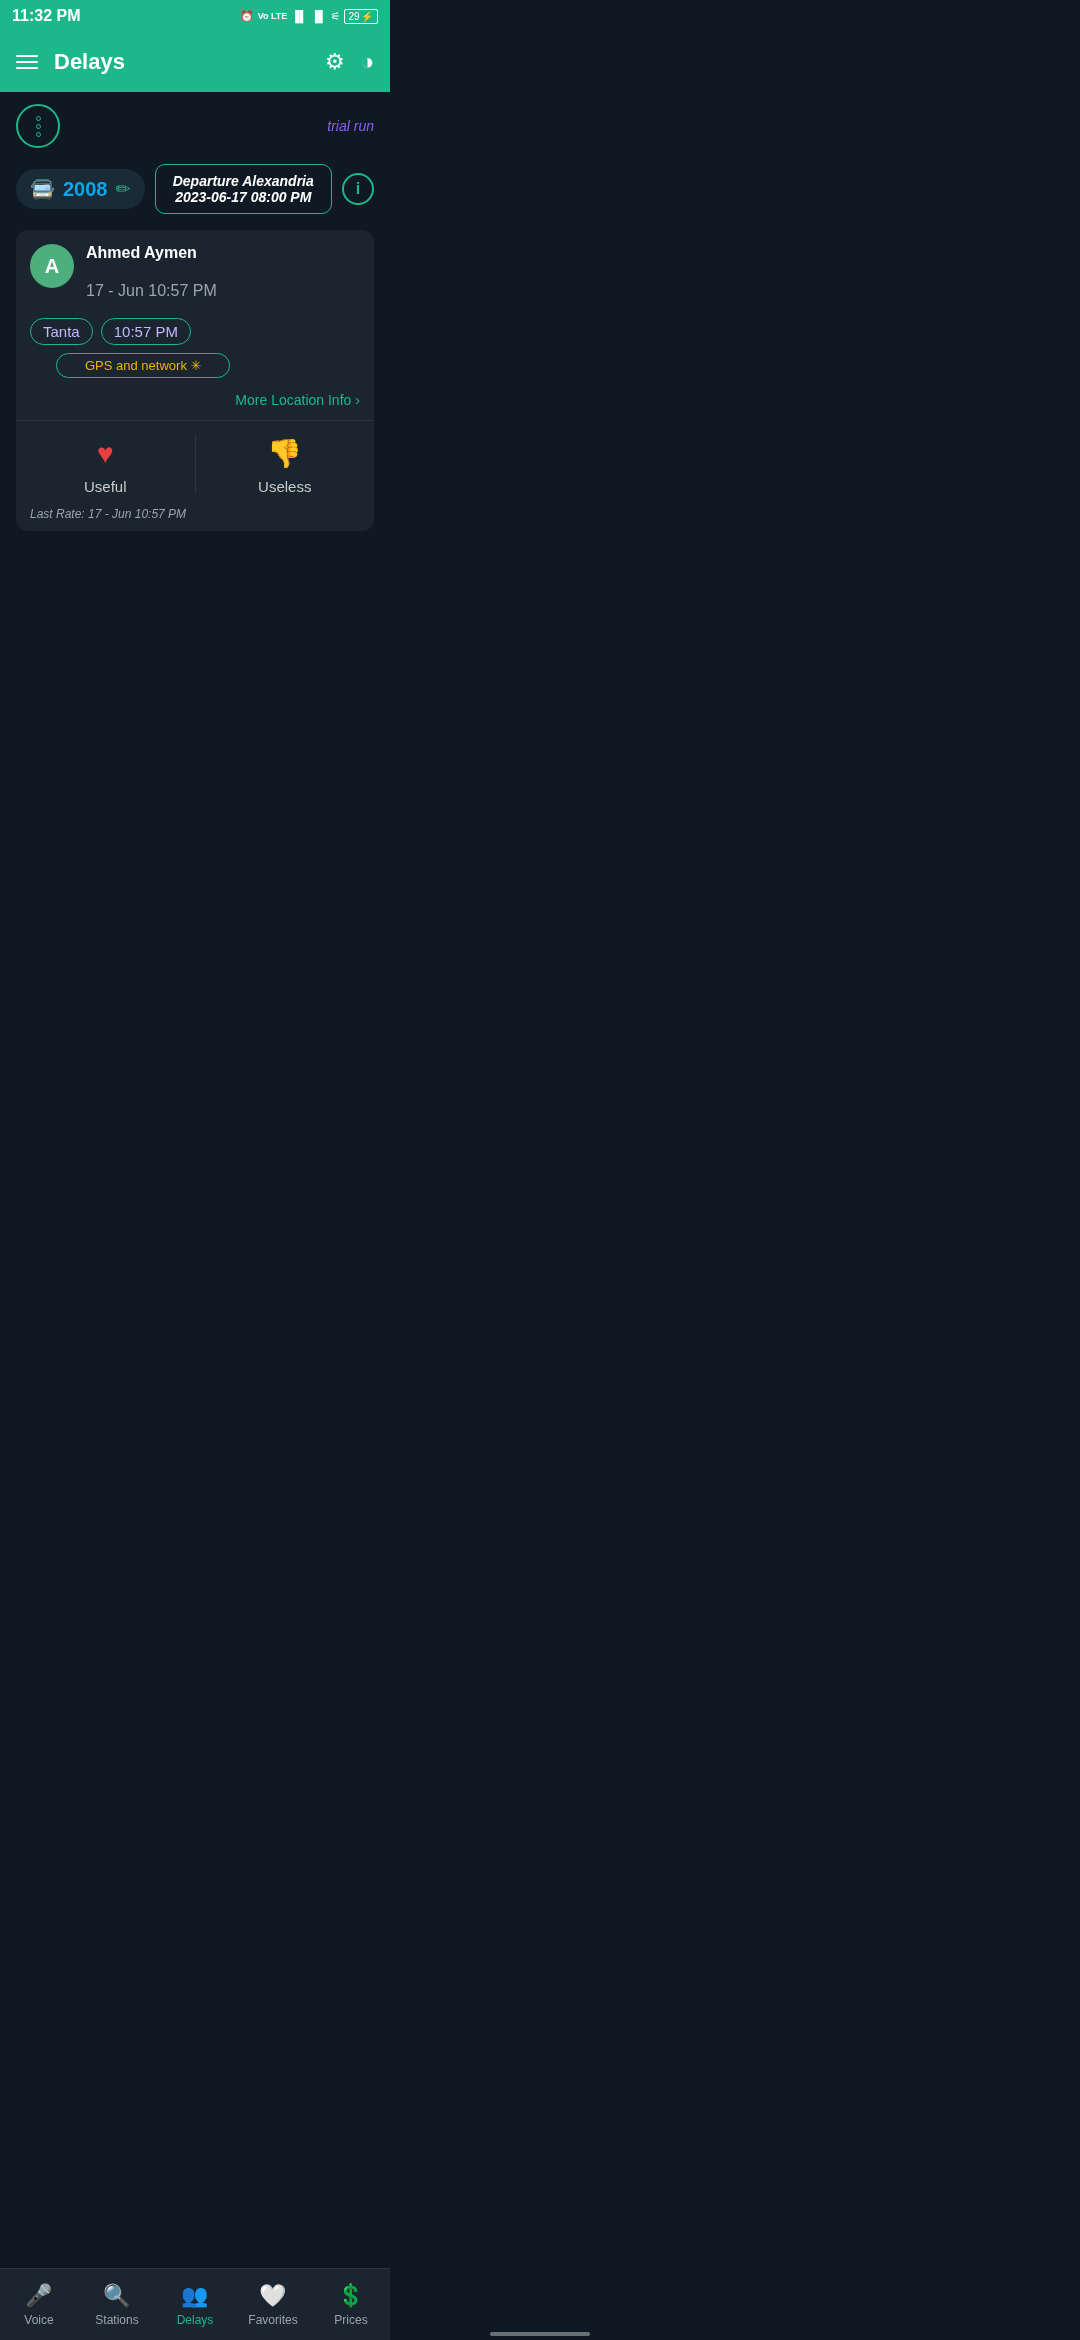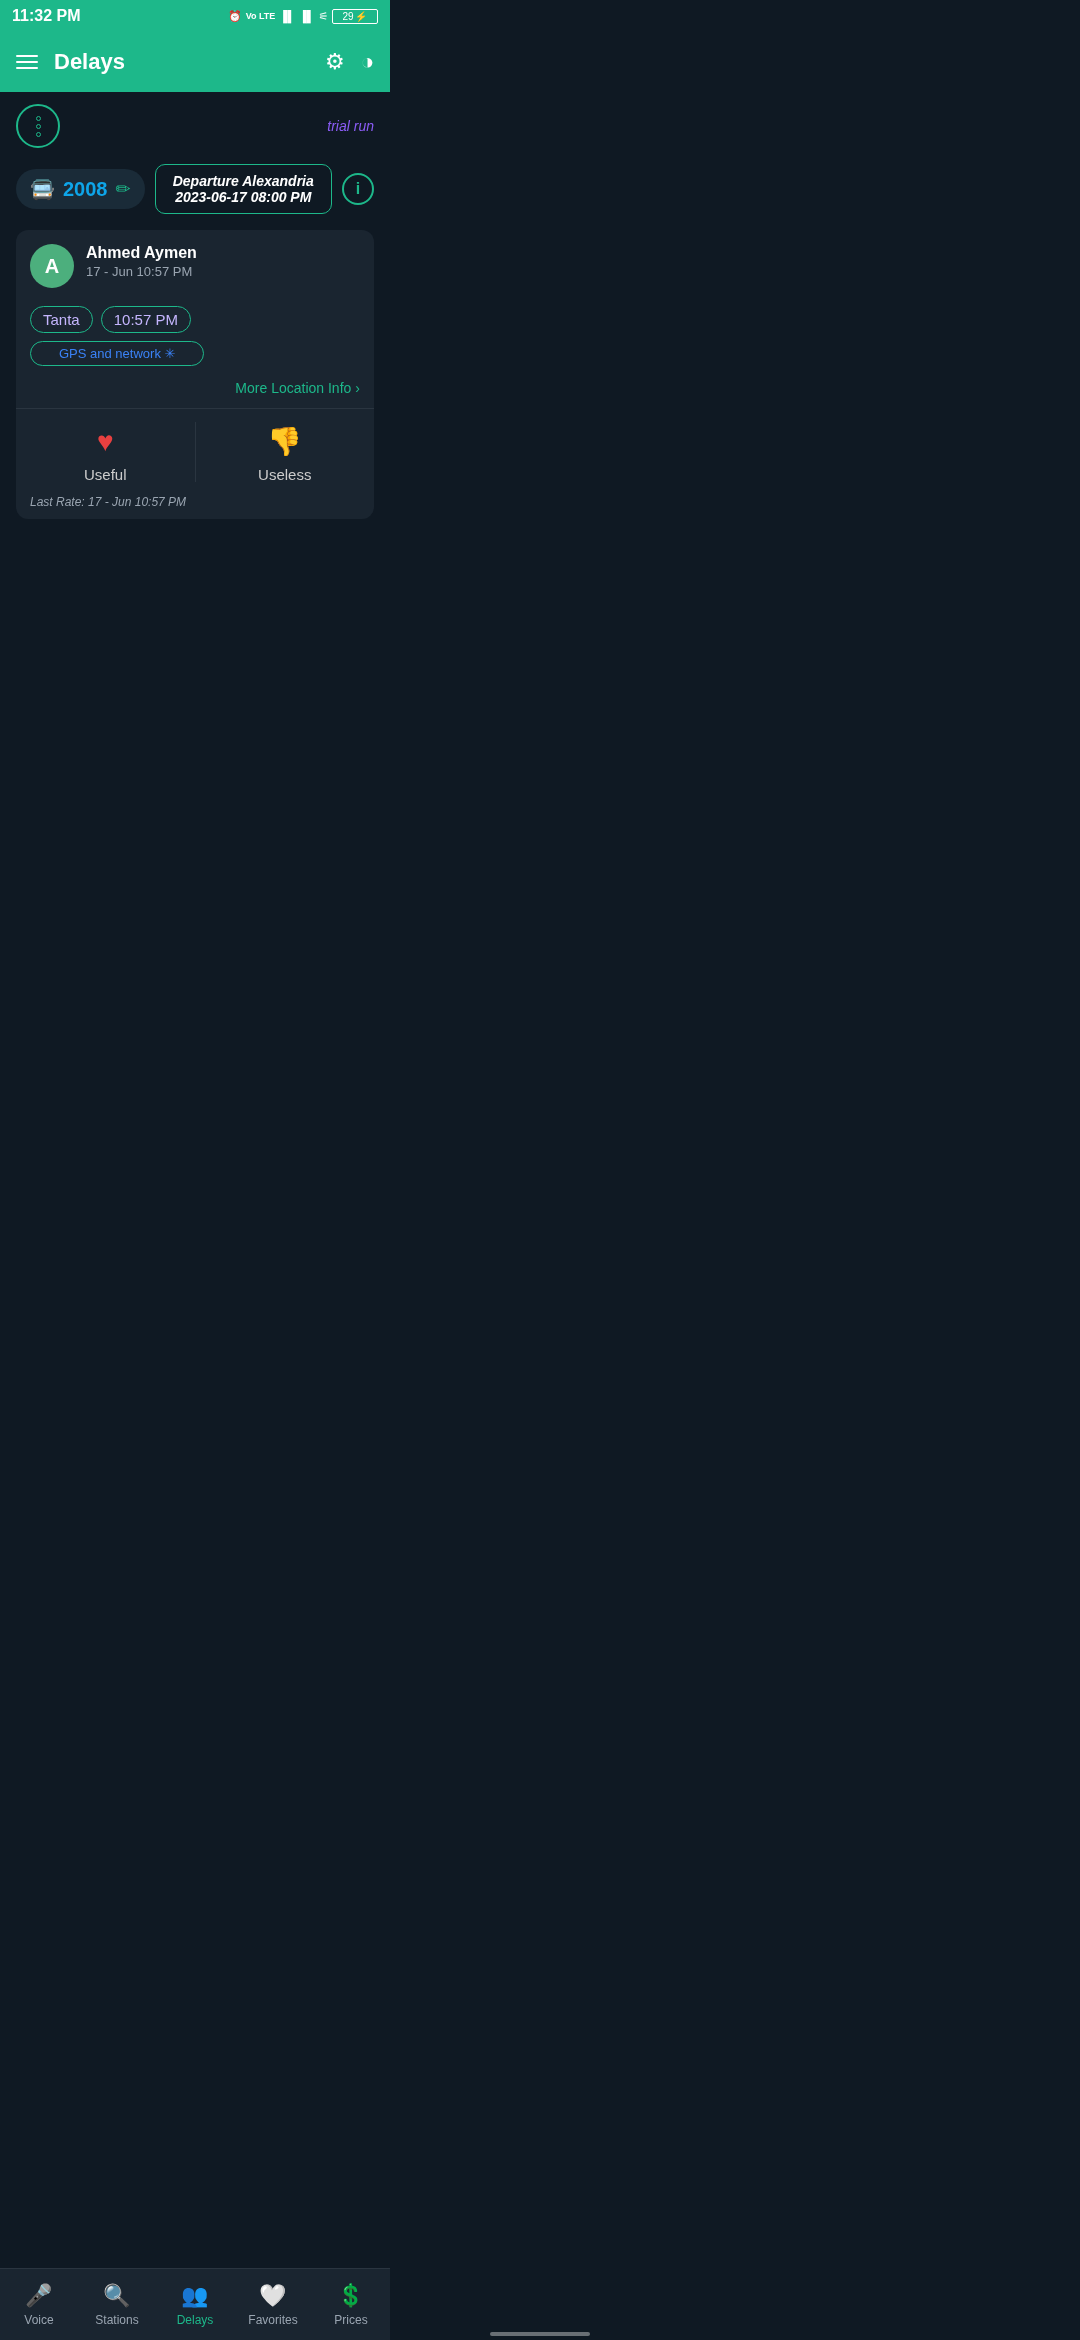--- a/index.html
+++ b/index.html
@@ -39,21 +39,21 @@
     .status-right {
       display: flex;
       align-items: center;
       gap: 4px;
       font-size: 11px;
     }
 
     .battery-box {
       border: 1px solid white;
       border-radius: 2px;
-      padding: 1px 9px;
+      padding: 1px 3px;
       font-size: 10px;
       display: flex;
       align-items: center;
       gap: 2px;
       justify-content: space-between;
     }
 
     
     .app-bar {
       background-color: #1db88a;
@@ -240,23 +240,23 @@
       flex: 1;
     }
 
     .report-user-name {
       font-size: 16px;
       font-weight: 600;
       color: white;
     }
 
     .report-user-time {
-      font-size: 13px;
+      font-size: 16px;
       color: #9aa5b1;
-      margin-top: 2px;
+      margin-top: 20px;
     }
 
     .report-tags {
       display: flex;
       gap: 8px;
       margin: 8px 14px;
       flex-wrap: wrap;
       align-items: center;
     }
 
@@ -270,21 +270,22 @@
     }
 
     .tag-gps {
       display: flex;
       align-items: center;
       gap: 5px;
       border: 1.5px solid #1db88a;
       border-radius: 20px;
       padding: 4px 28px;
       font-size: 13px;
-      color: #3b82f6;
+      color: #eab308;
+      margin-left: 26px;
     }
 
     .more-location {
       display: flex;
       align-items: center;
       justify-content: flex-end;
       padding: 6px 14px 12px;
       color: #1db88a;
       font-size: 14px;
       cursor: pointer;

